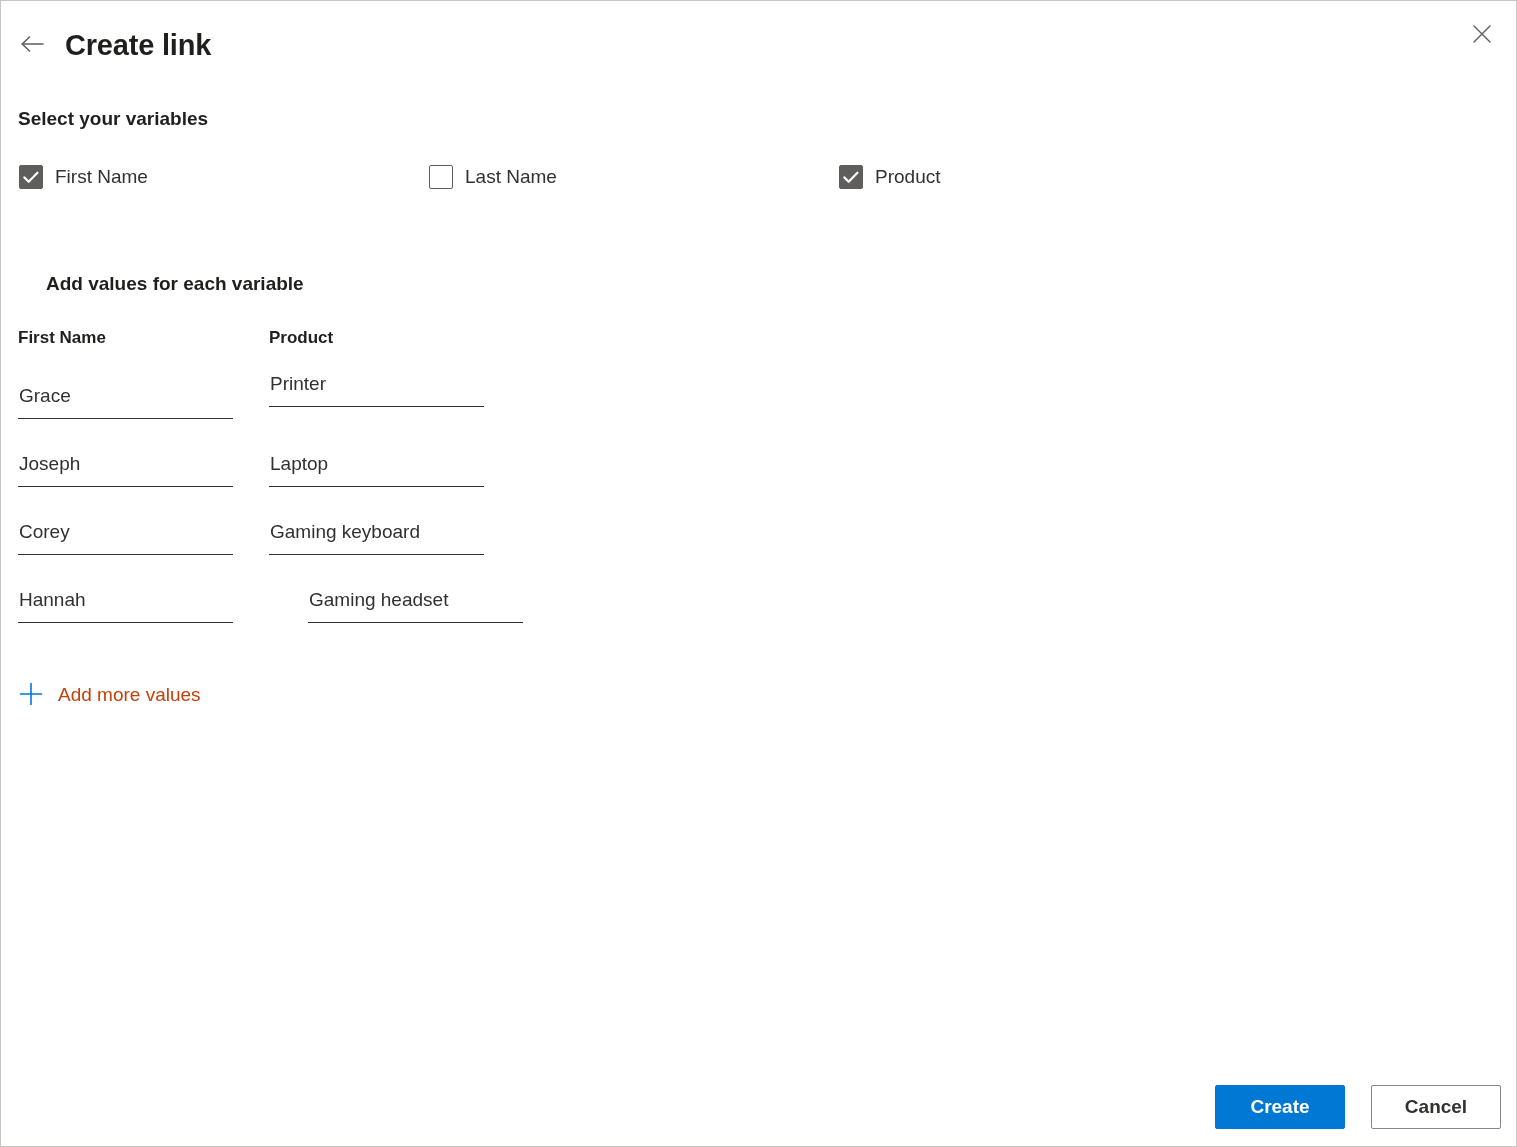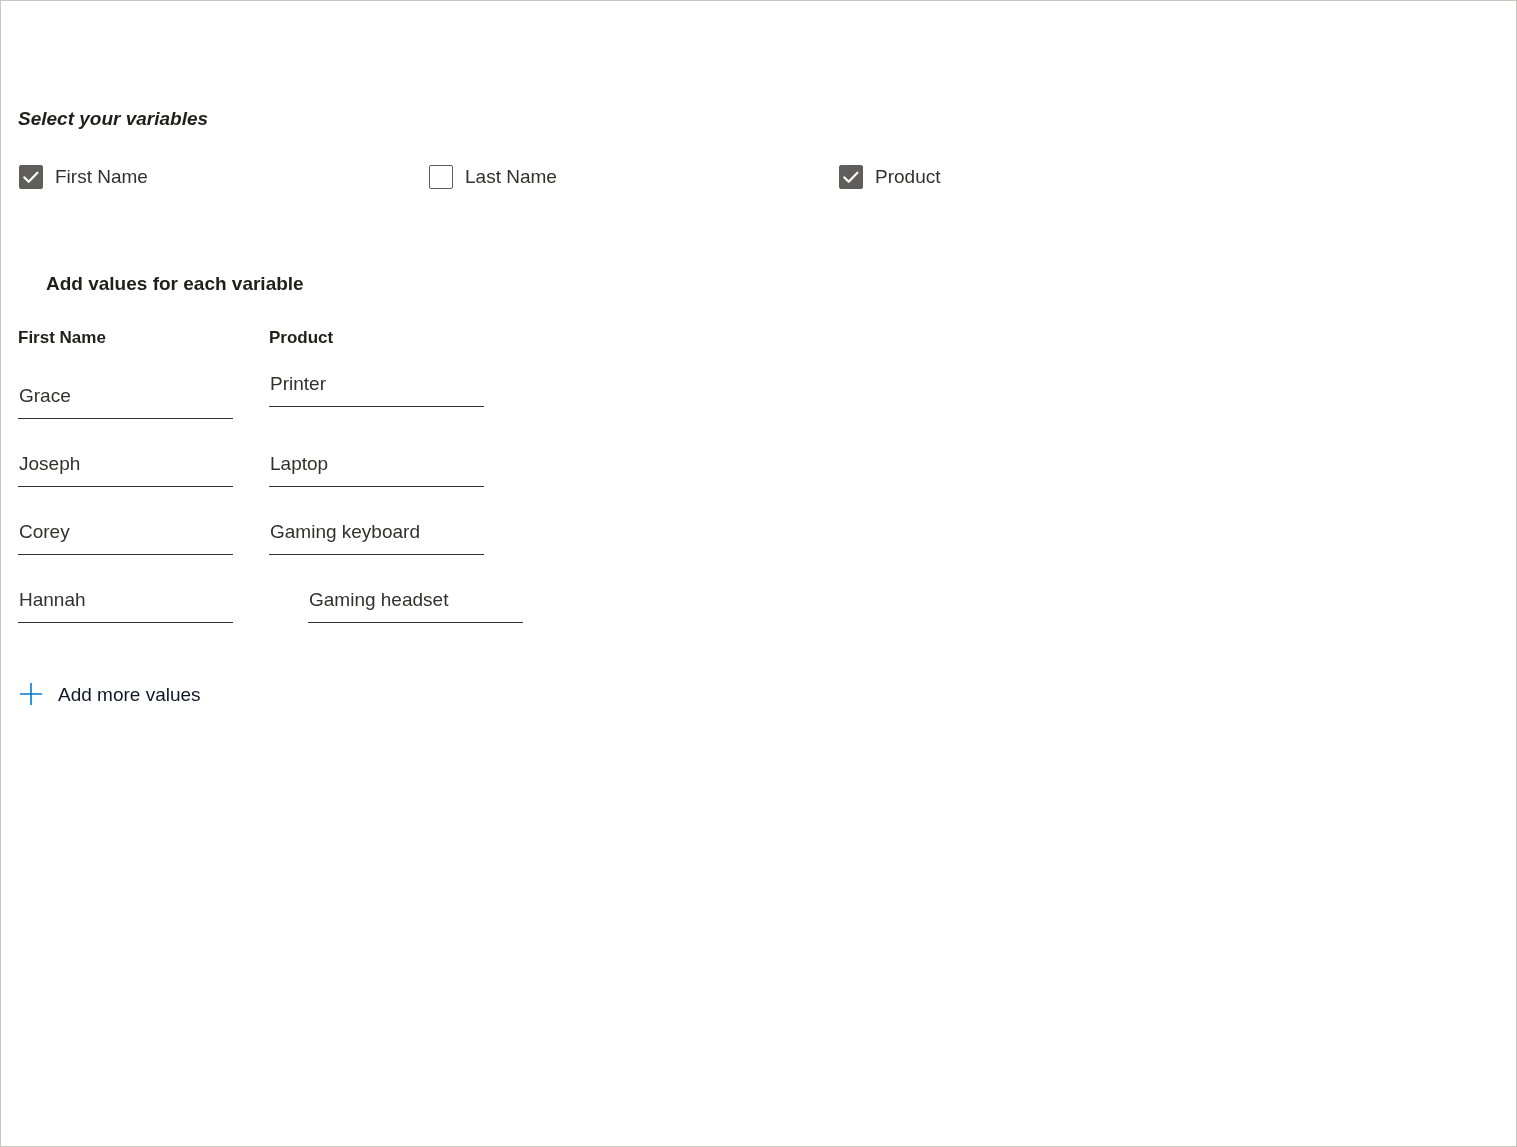--- a/index.html
+++ b/index.html
@@ -77,21 +77,21 @@
 
   
   .section-heading {
     position: absolute;
     left: 17px;
     font-size: 19px;
     font-weight: 600;
     color: #201f1e;
     white-space: nowrap;
   }
-  #heading-select { top: 107px; font-style: italic; }
+  #heading-select { top: 107px; }
   #heading-values { top: 272px; margin-left: 28px; }
 
   
   .variables-row {
     position: absolute;
     left: 0;
     top: 160px;
     width: 100%;
     height: 32px;
   }
@@ -189,21 +189,21 @@
     gap: 14px;
     cursor: pointer;
     height: 38px;
     background: transparent;
     border: none;
     padding: 0;
   }
   .add-more .plus-icon { display: block; flex: 0 0 auto; }
   .add-more-label {
     font-size: 19px;
-    color: #0f172a;
+    color: #c2410c;
     white-space: nowrap;
     font-family: "Liberation Sans", sans-serif;
   }
 
   
   .adv-card {
     position: absolute;
     left: 17px;
     top: 769px;
     width: 1483px;
@@ -260,20 +260,40 @@
     background: #ffffff;
     border: 1px solid #8a8886;
     color: #323130;
   }
 </style>
 </head>
 <body>
 
 <div class="dialog">
 
+  <div class="header">
+    <button class="back-btn">
+      <span>
+        <svg width="26" height="20" viewBox="0 0 26 20" fill="none">
+          <path d="M10.5 3 L3.2 10 L10.5 17" stroke="#605e5c" stroke-width="1.5" fill="none" stroke-linecap="round" stroke-linejoin="round"></path>
+          <path d="M3.3 10 H24" stroke="#605e5c" stroke-width="1.5" stroke-linecap="round"></path>
+        </svg>
+      </span>
+    </button>
+
+    <div class="page-title">Create link</div>
+
+    <button class="close-btn">
+      <span>
+        <svg width="22" height="22" viewBox="0 0 22 22" fill="none">
+          <path d="M3 3 L19 19 M19 3 L3 19" stroke="#605e5c" stroke-width="1.4" stroke-linecap="round"></path>
+        </svg>
+      </span>
+    </button>
+  </div>
 
   <div class="section-heading" id="heading-select">Select your variables</div>
 
   <div class="variables-row">
 
     <label class="checkbox-item">
       <span class="cbox on">
         <svg width="16" height="13" viewBox="0 0 16 13" fill="none">
           <path d="M1.4 6.4 L5.7 10.8 L14.4 1.7" stroke="#ffffff" stroke-width="2.2" fill="none" stroke-linecap="round" stroke-linejoin="round"></path>
         </svg>
@@ -340,14 +360,18 @@
   <button class="add-more">
     <span class="plus-icon">
       <svg width="26" height="26" viewBox="0 0 26 26" fill="none">
         <path d="M13 2.5 V23.5 M2.5 13 H23.5" stroke="#0078d4" stroke-width="1.6" stroke-linecap="round"></path>
       </svg>
     </span>
     <span class="add-more-label">Add more values</span>
   </button>
 
 
+  <div class="footer">
+    <button class="btn btn-primary">Create</button>
+    <button class="btn btn-secondary">Cancel</button>
+  </div>
 
 </div>
 
 </body></html>

